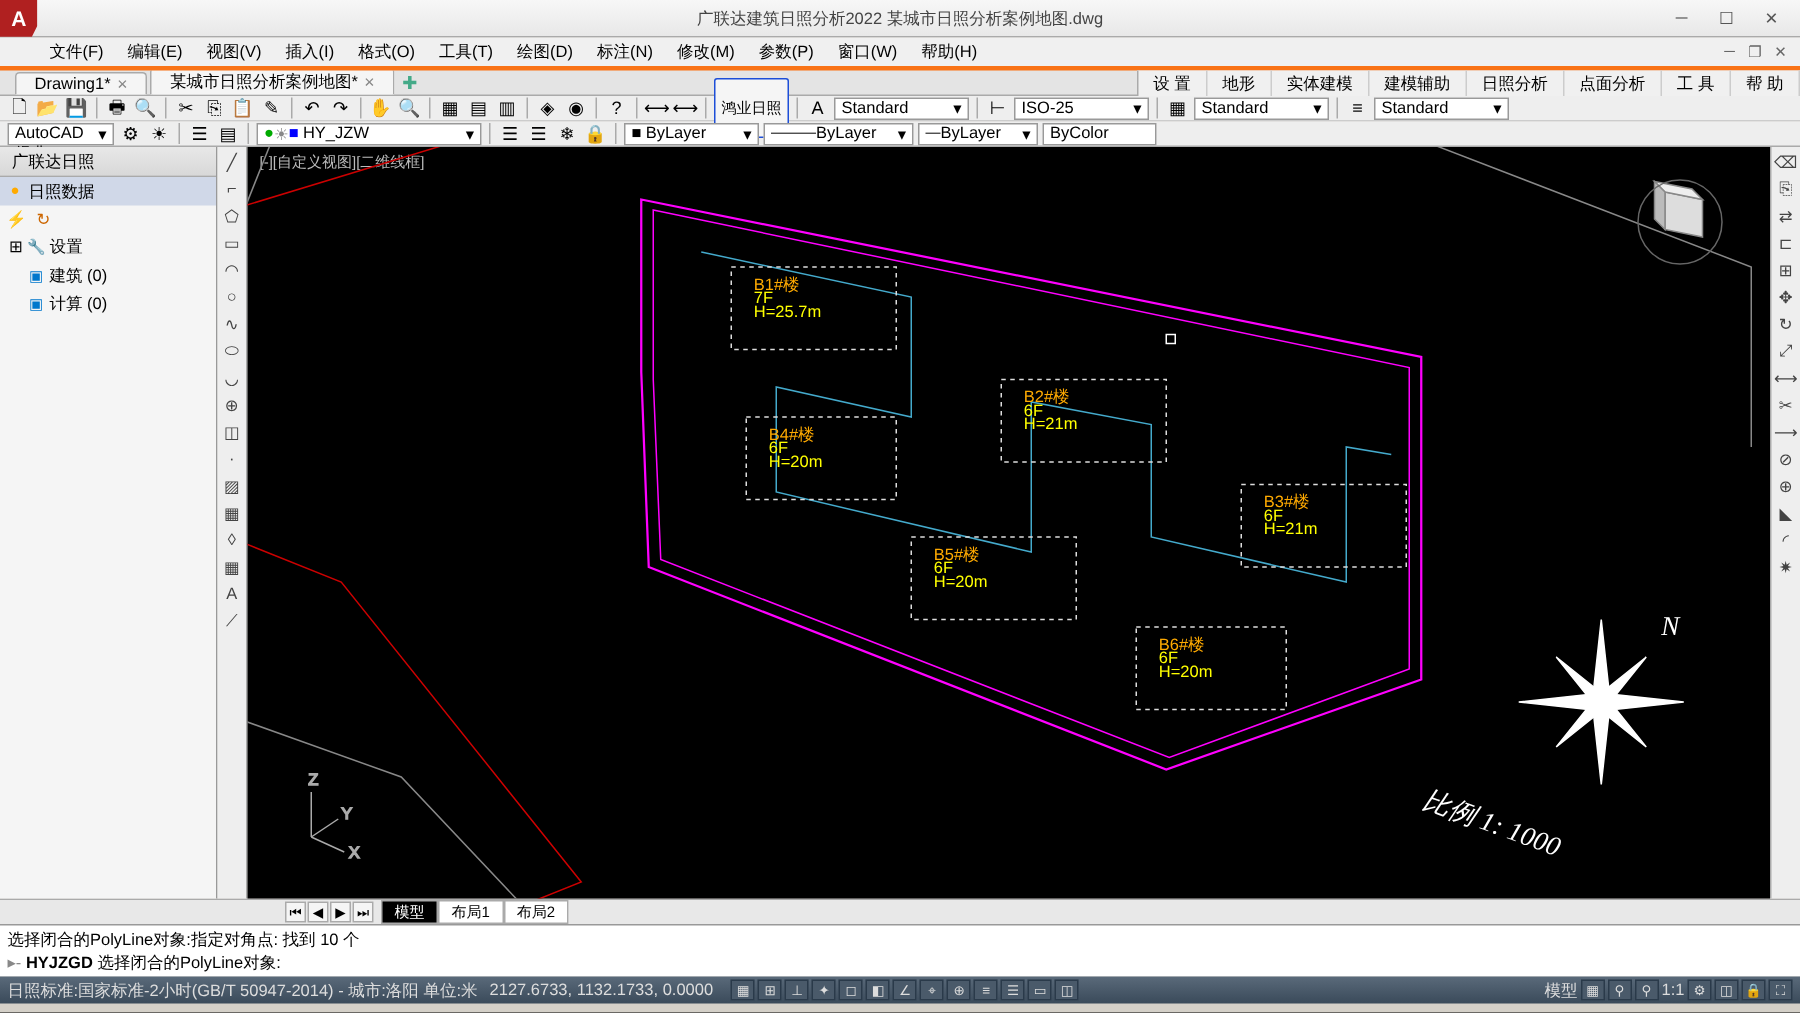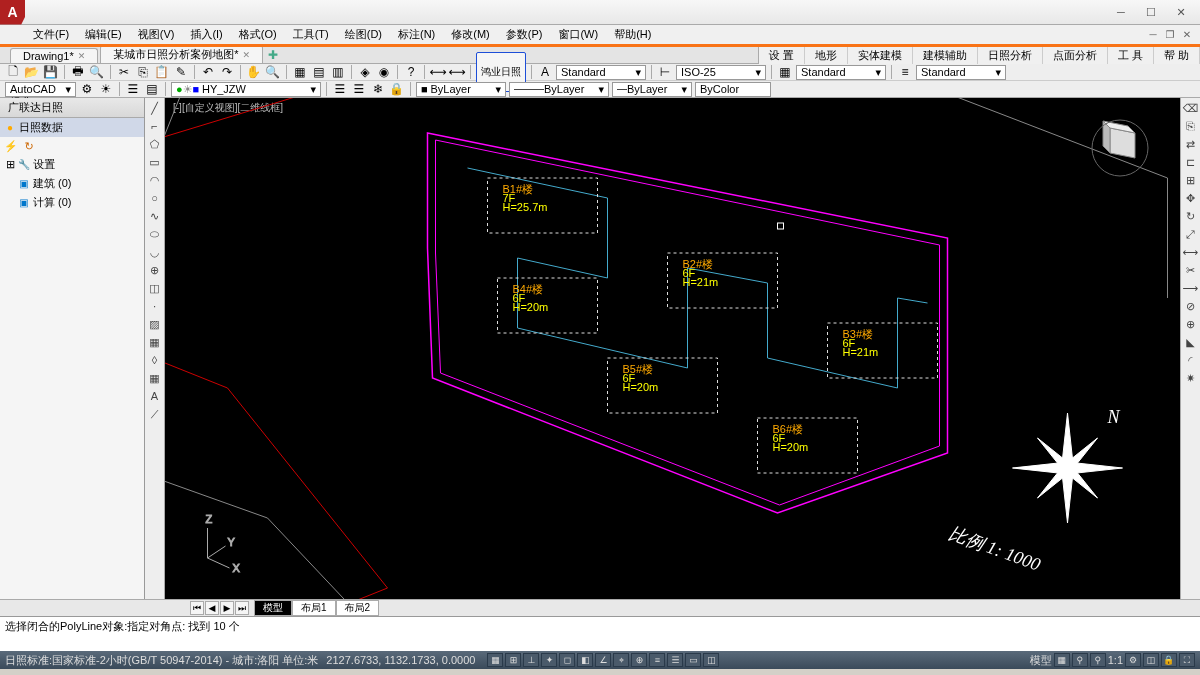--- a/index.html
+++ b/index.html
@@ -50,20 +50,21 @@
 .statusbar{height:18px;background:linear-gradient(#5a6a7a,#3a4a5a);color:#ddd;display:flex;align-items:center;padding:0 5px;font-size:10px;gap:8px}
 .sb-sect{display:flex;align-items:center;gap:2px}
 .sb-icon{width:16px;height:14px;background:#4a5a6a;border:1px solid #2a3a4a;display:flex;align-items:center;justify-content:center;cursor:pointer;font-size:9px}
 .compass-text{fill:#fff;font-style:italic;font-family:serif;font-size:18px}
 </style>
 </head>
 <body>
 
 <div class="titlebar">
   <div class="app-logo">A</div>
+  <div class="title-text">广联达建筑日照分析2022    某城市日照分析案例地图.dwg</div>
   <div class="winbtns">
     <div class="winbtn">─</div>
     <div class="winbtn">☐</div>
     <div class="winbtn">✕</div>
   </div>
 </div>
 
 <div class="menubar">
   <span class="menu-item">文件(F)</span>
   <span class="menu-item">编辑(E)</span>
@@ -346,20 +347,21 @@
     <span>▶</span>
     <span>⏭</span>
   </div>
   <div class="lt-tab active">模型</div>
   <div class="lt-tab">布局1</div>
   <div class="lt-tab">布局2</div>
 </div>
 
 <div class="cmdarea">
   <div class="cmdline">选择闭合的PolyLine对象:指定对角点: 找到 10 个</div>
+  <div class="cmdline"><span class="cmd-prompt">▸- </span><b>HYJZGD</b><span> 选择闭合的PolyLine对象:</span></div>
 </div>
 
 <div class="statusbar">
   <span>日照标准:国家标准-2小时(GB/T 50947-2014) - 城市:洛阳 单位:米</span>
   <span>2127.6733, 1132.1733, 0.0000</span>
   <div class="sb-sect" style="margin-left:4px">
     <span class="sb-icon">▦</span>
     <span class="sb-icon">⊞</span>
     <span class="sb-icon">⊥</span>
     <span class="sb-icon">✦</span>

